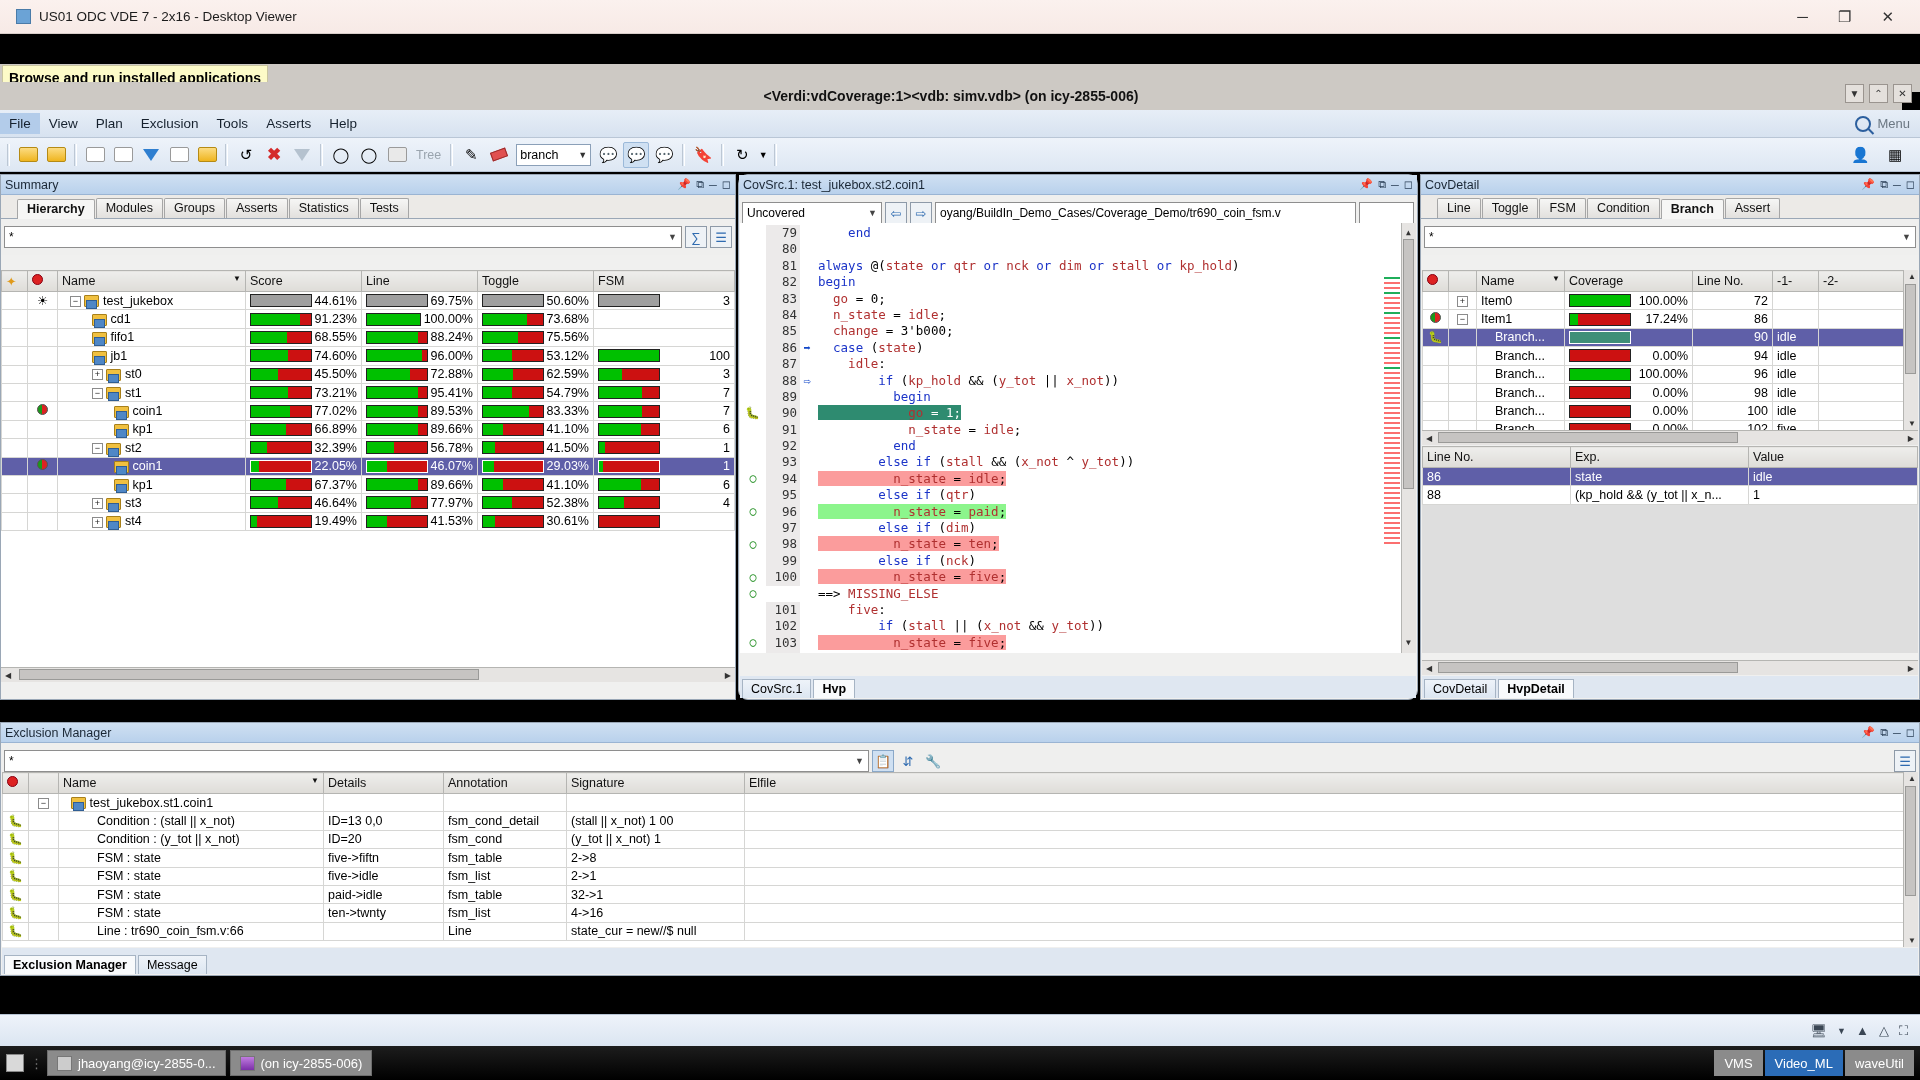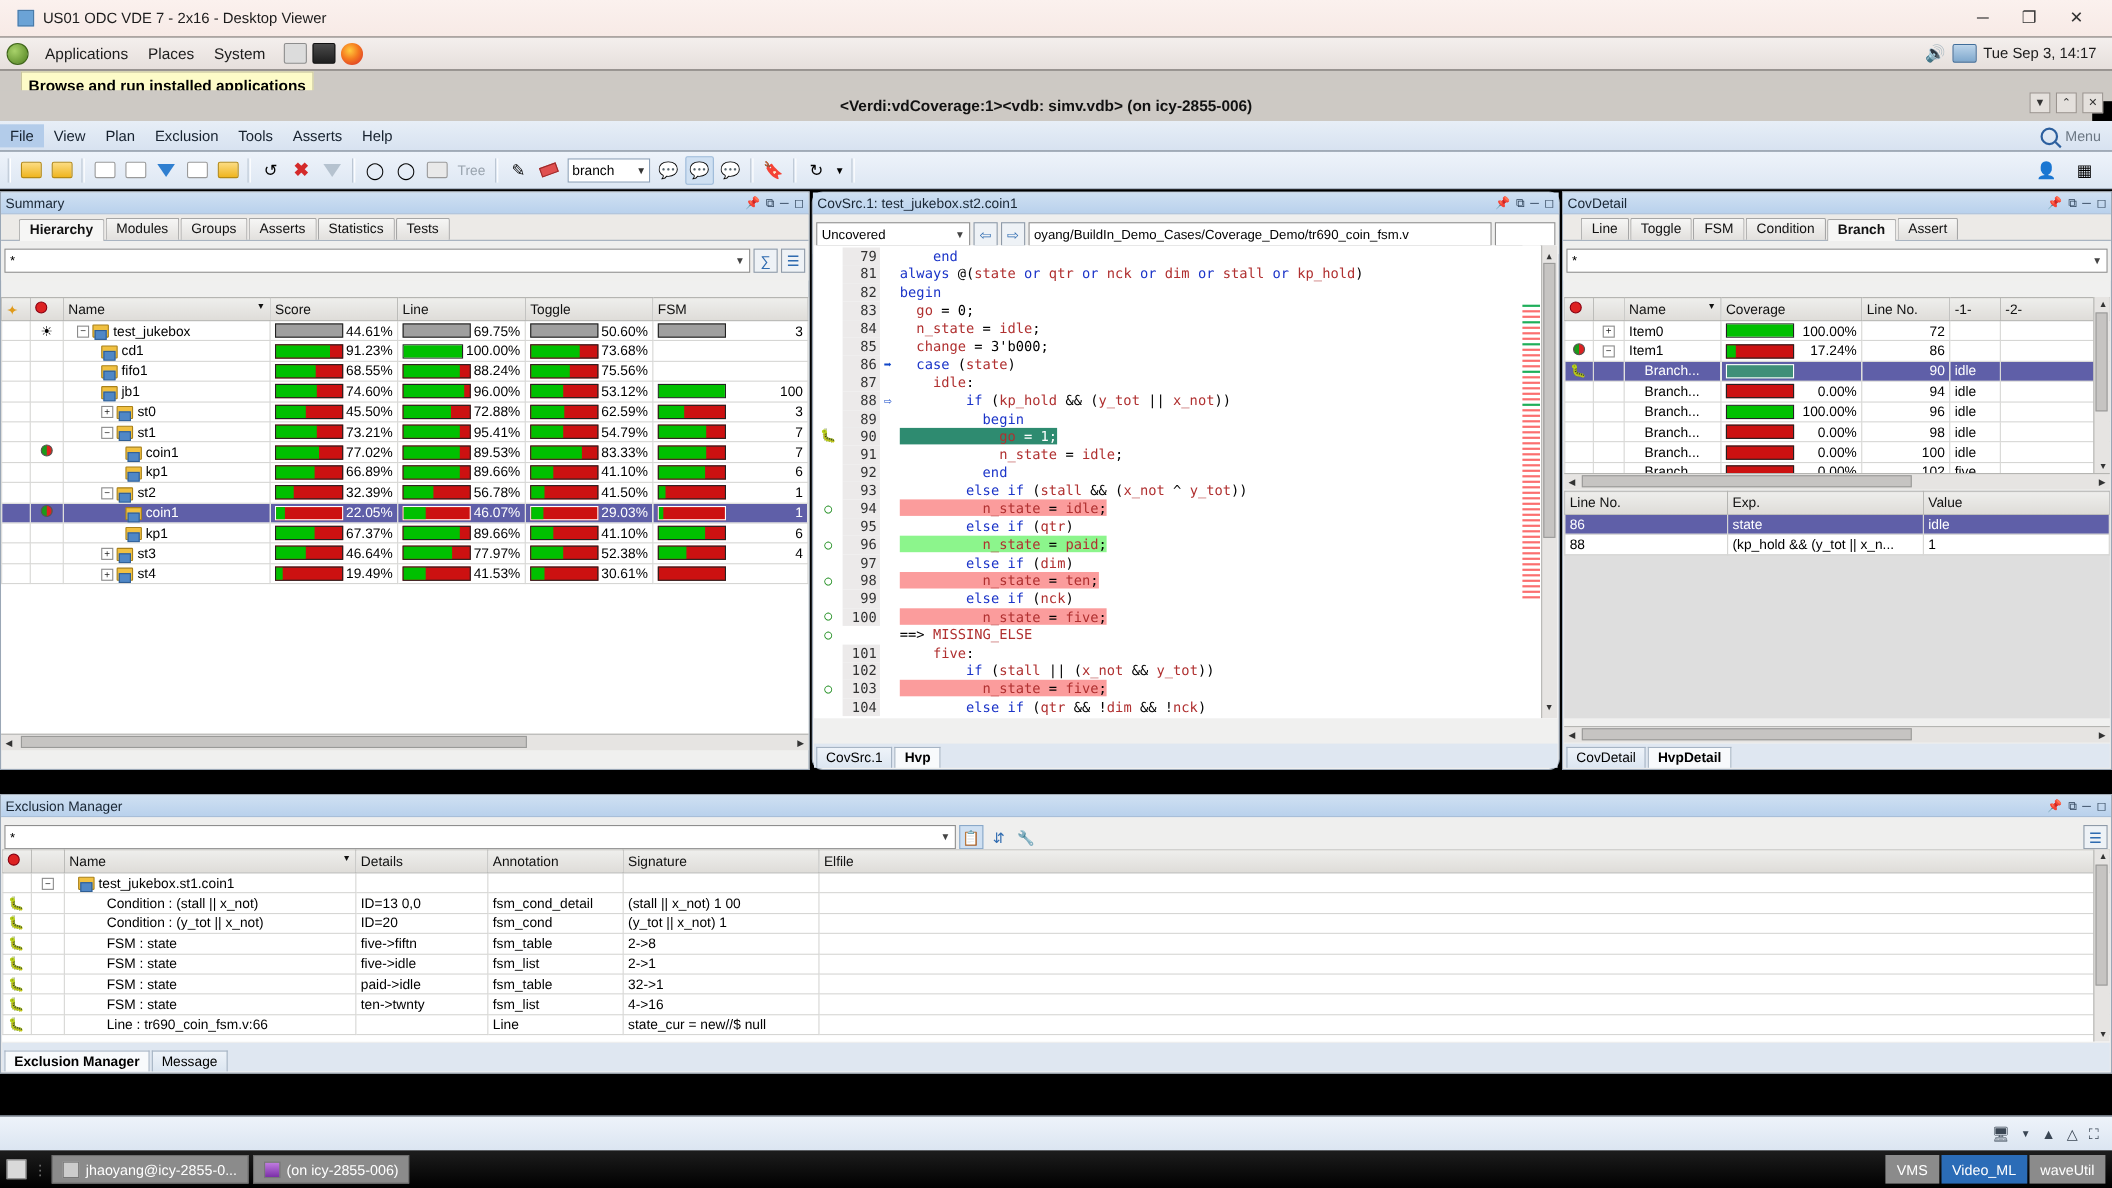--- a/index.html
+++ b/index.html
@@ -42,21 +42,21 @@
   .mini-icon.term { background:#2c2c2c; border-color:#111;
       background-image:linear-gradient(#4b4b4b,#1f1f1f); }
   .mini-icon.ff { border:none;background:radial-gradient(circle at 40% 35%,#ffcb3d 0%,#f5791f 45%,#e34c26 75%); border-radius:50%; width:20px;height:20px;}
   .gp-right { margin-left:auto; display:flex; align-items:center; gap:6px; padding-right:14px; font-size:13.5px;}
   .spk { font-size:15px; }
   .netmon { width:22px;height:17px;background:linear-gradient(#bcd4ea,#7fa8cd); border:1px solid #3f6c99; border-radius:2px;}
 
   
   .tooltip-strip {
     position:absolute; left:0; top:64px; width:1920px; height:28px;
-    background:#cdc9c4; display:flex; align-items:center;padding-left:17px;
+    background:#cdc9c4; display:flex; align-items:center;
   }
   .tooltip-box {
     background:#fdfbc8; border:1px solid #c9c5a0; height:26px;
     display:flex;align-items:center; padding:0 6px; font-size:14px; font-weight:bold;
     margin-left:2px;
   }
 
   
   .vwin-title {
     position:absolute; left:0; top:82px; width:1902px; height:28px;
@@ -216,36 +216,20 @@
   <div class="dv-titlebar">
     <div class="dv-icon"></div>
     <div class="dv-title">US01 ODC VDE 7 - 2x16 - Desktop Viewer</div>
     <div class="dv-winbtns">
       <span>─</span>
       <span>❐</span>
       <span>✕</span>
     </div>
   </div>
 
-  <div class="gpanel">
-    <div class="gp-logo"></div>
-    <div class="gp-menu">Applications</div>
-    <div class="gp-menu">Places</div>
-    <div class="gp-menu">System</div>
-    <div class="gp-appicons">
-      <span class="mini-icon"></span>
-      <span class="mini-icon term"></span>
-      <span class="mini-icon ff"></span>
-    </div>
-    <div class="gp-right">
-      <span class="spk">🔊</span>
-      <span class="netmon"></span>
-      <span>Tue Sep  3, 14:17</span>
-    </div>
-  </div>
 
   <div class="tooltip-strip">
     <div class="tooltip-box">Browse and run installed applications</div>
   </div>
 
   <div class="vwin-title">&lt;Verdi:vdCoverage:1&gt;&lt;vdb: simv.vdb&gt; (on icy-2855-006)</div>
   <div class="vwin-btns">
     <i>▼</i>
     <i>⌃</i>
     <i>✕</i>
@@ -876,20 +860,21 @@
           <span>⇨</span>
         </div>
       <div class="filter-input" style="flex:1;">
         <span>oyang/BuildIn_Demo_Cases/Coverage_Demo/tr690_coin_fsm.v</span>
       </div>
       <div style="width:55px;height:22px;background:#fff;border:1px solid #8e8e8e;"></div>
     </div>
     <div class="codearea" style="position:absolute;left:1px;top:48px;right:1px;bottom:46px;">
       <div id="code-body" style="position:absolute;left:0;top:2px;right:32px;">
           <div class="crow"><span class="cmark"></span><span class="cgut">79</span><span class="carr"></span><span class="ctext">    <span class="kw">end</span></span></div>
+          <div class="crow"><span class="cmark"></span><span class="cgut">80</span><span class="carr"></span><span class="ctext"></span></div>
           <div class="crow"><span class="cmark"></span><span class="cgut">81</span><span class="carr"></span><span class="ctext"><span class="kw">always</span> @(<span class="id">state</span> <span class="kw">or</span> <span class="id">qtr</span> <span class="kw">or</span> <span class="id">nck</span> <span class="kw">or</span> <span class="id">dim</span> <span class="kw">or</span> <span class="id">stall</span> <span class="kw">or</span> <span class="id">kp_hold</span>)</span></div>
           <div class="crow"><span class="cmark"></span><span class="cgut">82</span><span class="carr"></span><span class="ctext"><span class="kw">begin</span></span></div>
           <div class="crow"><span class="cmark"></span><span class="cgut">83</span><span class="carr"></span><span class="ctext">  <span class="id">go</span> = 0;</span></div>
           <div class="crow"><span class="cmark"></span><span class="cgut">84</span><span class="carr"></span><span class="ctext">  <span class="id">n_state</span> = <span class="id">idle</span>;</span></div>
           <div class="crow"><span class="cmark"></span><span class="cgut">85</span><span class="carr"></span><span class="ctext">  <span class="id">change</span> = 3'b000;</span></div>
           <div class="crow"><span class="cmark"></span><span class="cgut">86</span><span class="carr">➡</span><span class="ctext">  <span class="kw">case</span> (<span class="id">state</span>)</span></div>
           <div class="crow"><span class="cmark"></span><span class="cgut">87</span><span class="carr"></span><span class="ctext">    <span class="id">idle</span>:</span></div>
           <div class="crow"><span class="cmark"></span><span class="cgut">88</span><span class="carr">⇨</span><span class="ctext">        <span class="kw">if</span> (<span class="id">kp_hold</span> &amp;&amp; (<span class="id">y_tot</span> || <span class="id">x_not</span>))</span></div>
           <div class="crow"><span class="cmark"></span><span class="cgut">89</span><span class="carr"></span><span class="ctext">          <span class="kw">begin</span></span></div>
           <div class="crow"><span class="cmark"><span class="bugicon">🐛</span></span><span class="cgut">90</span><span class="carr"></span><span class="ctext"><span class="hl-green">            <span class="id">go</span> = 1;</span></span></div>

